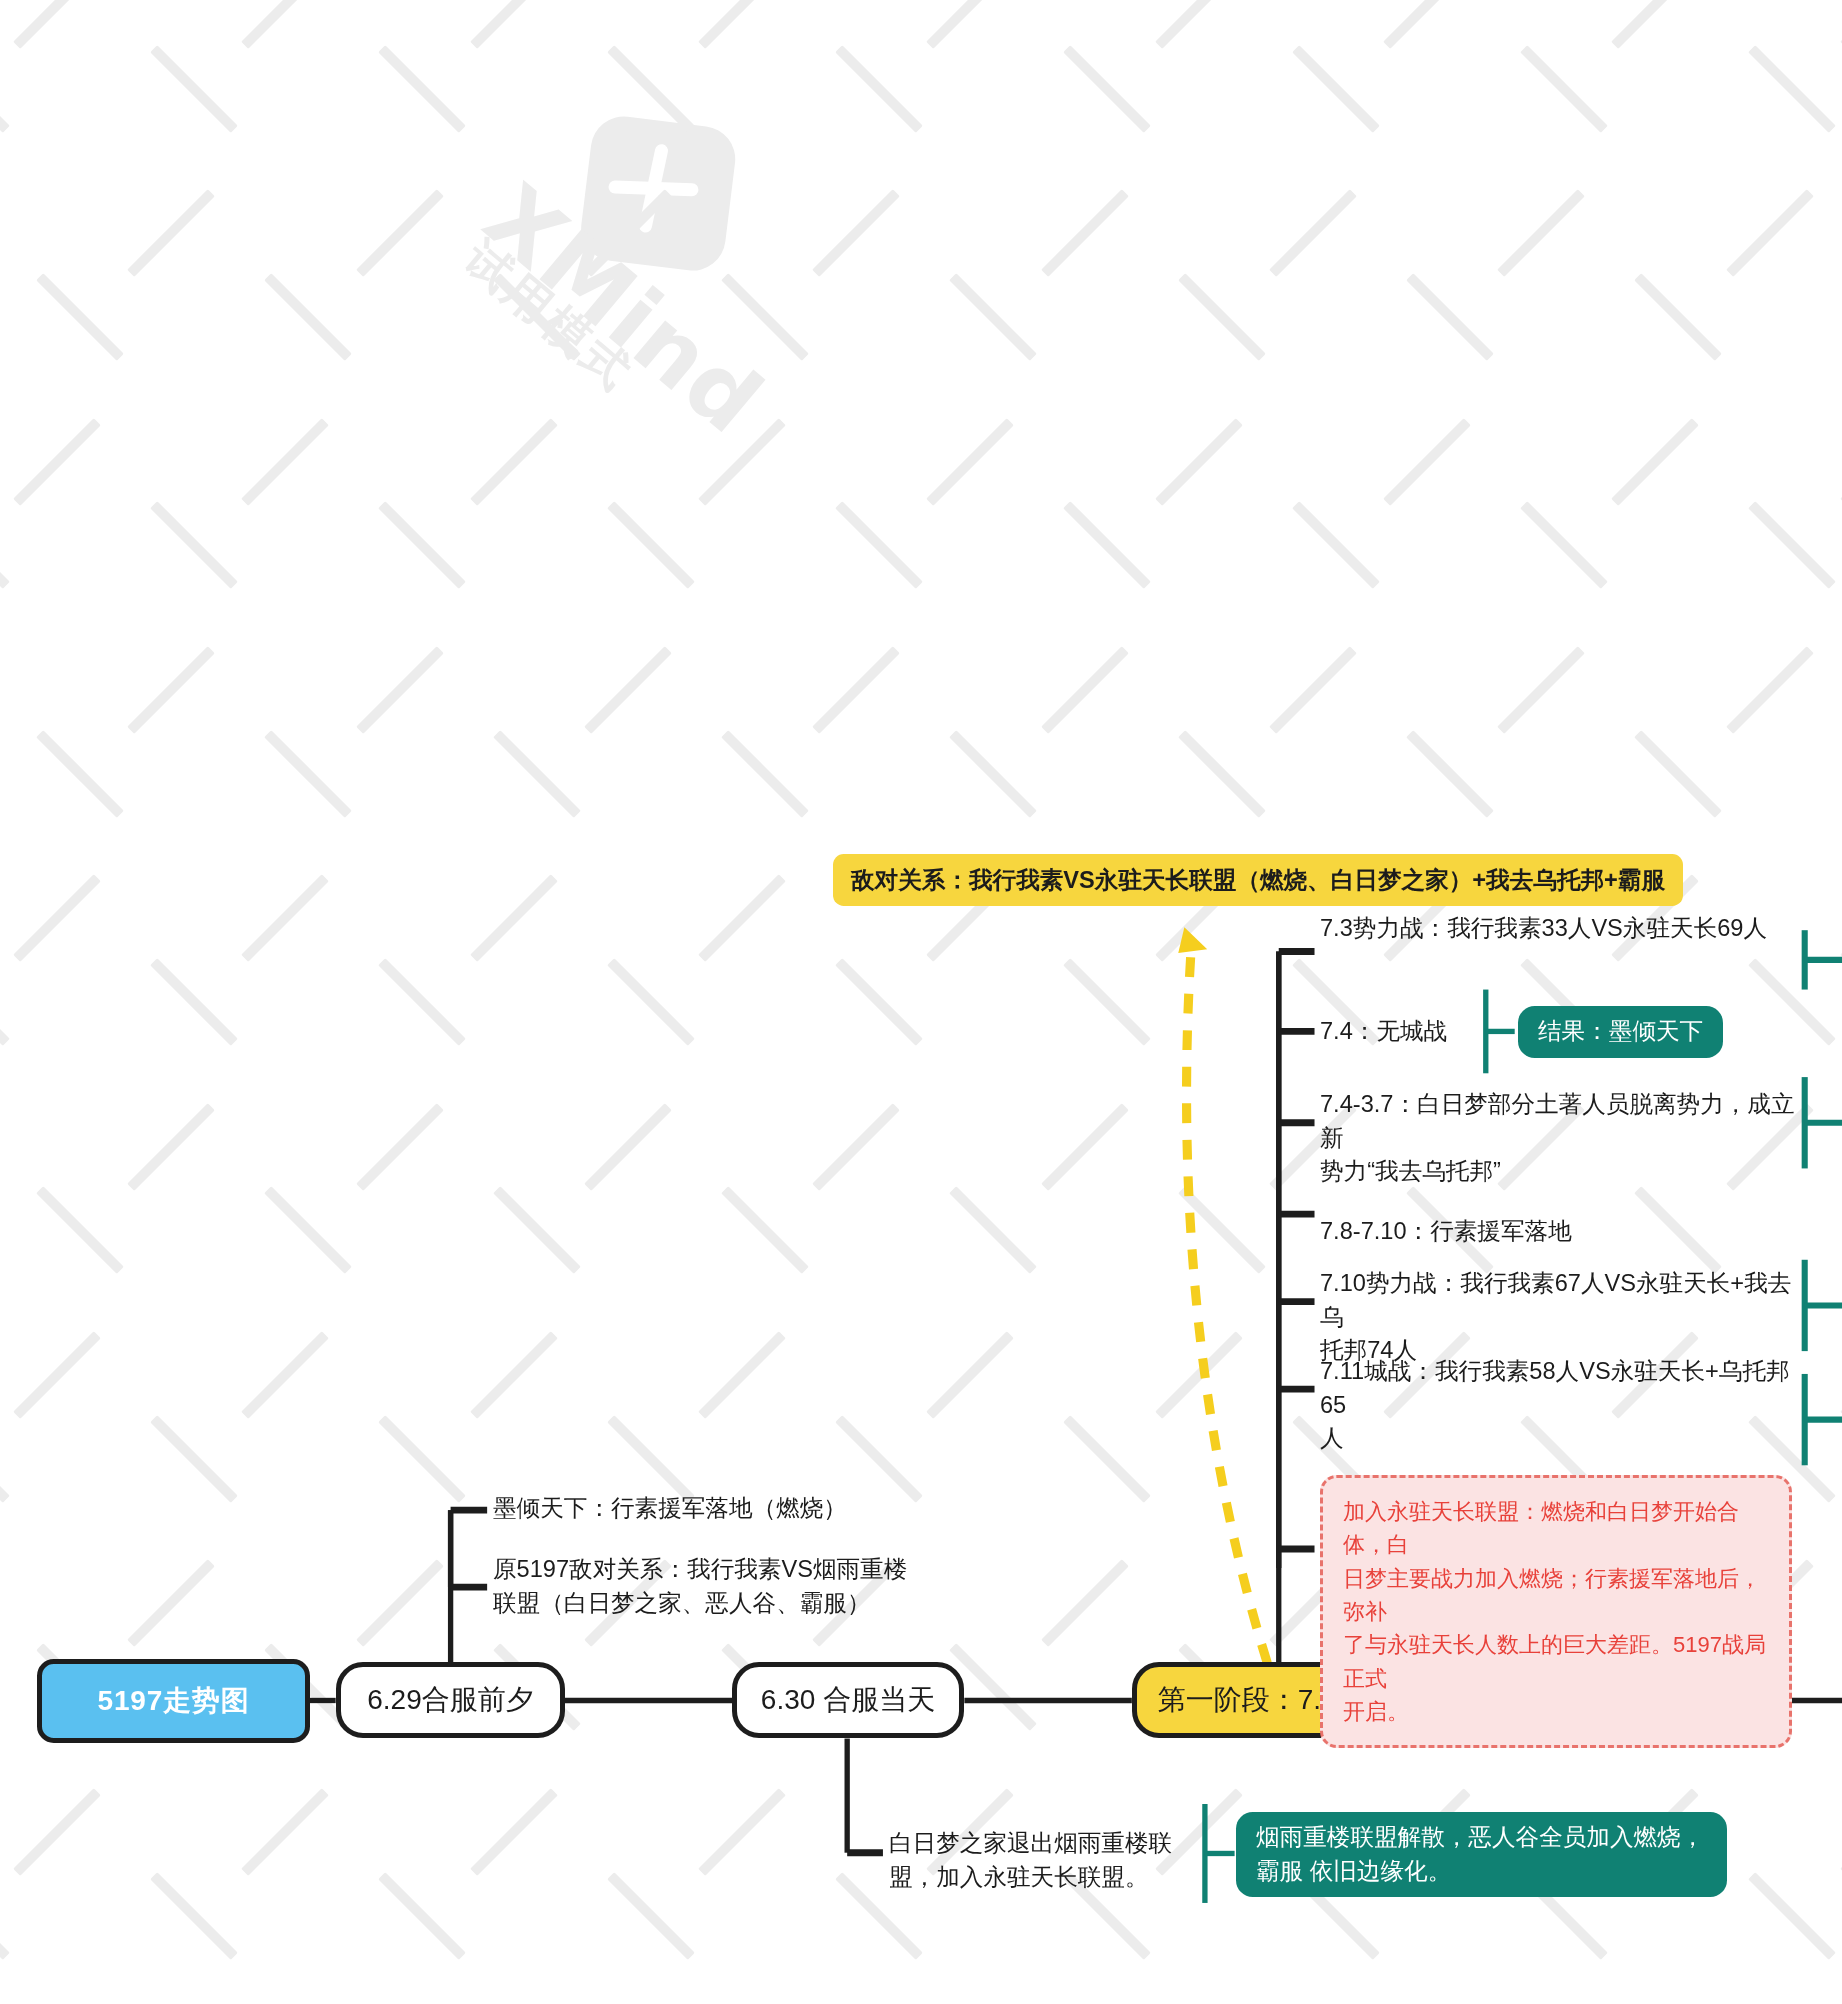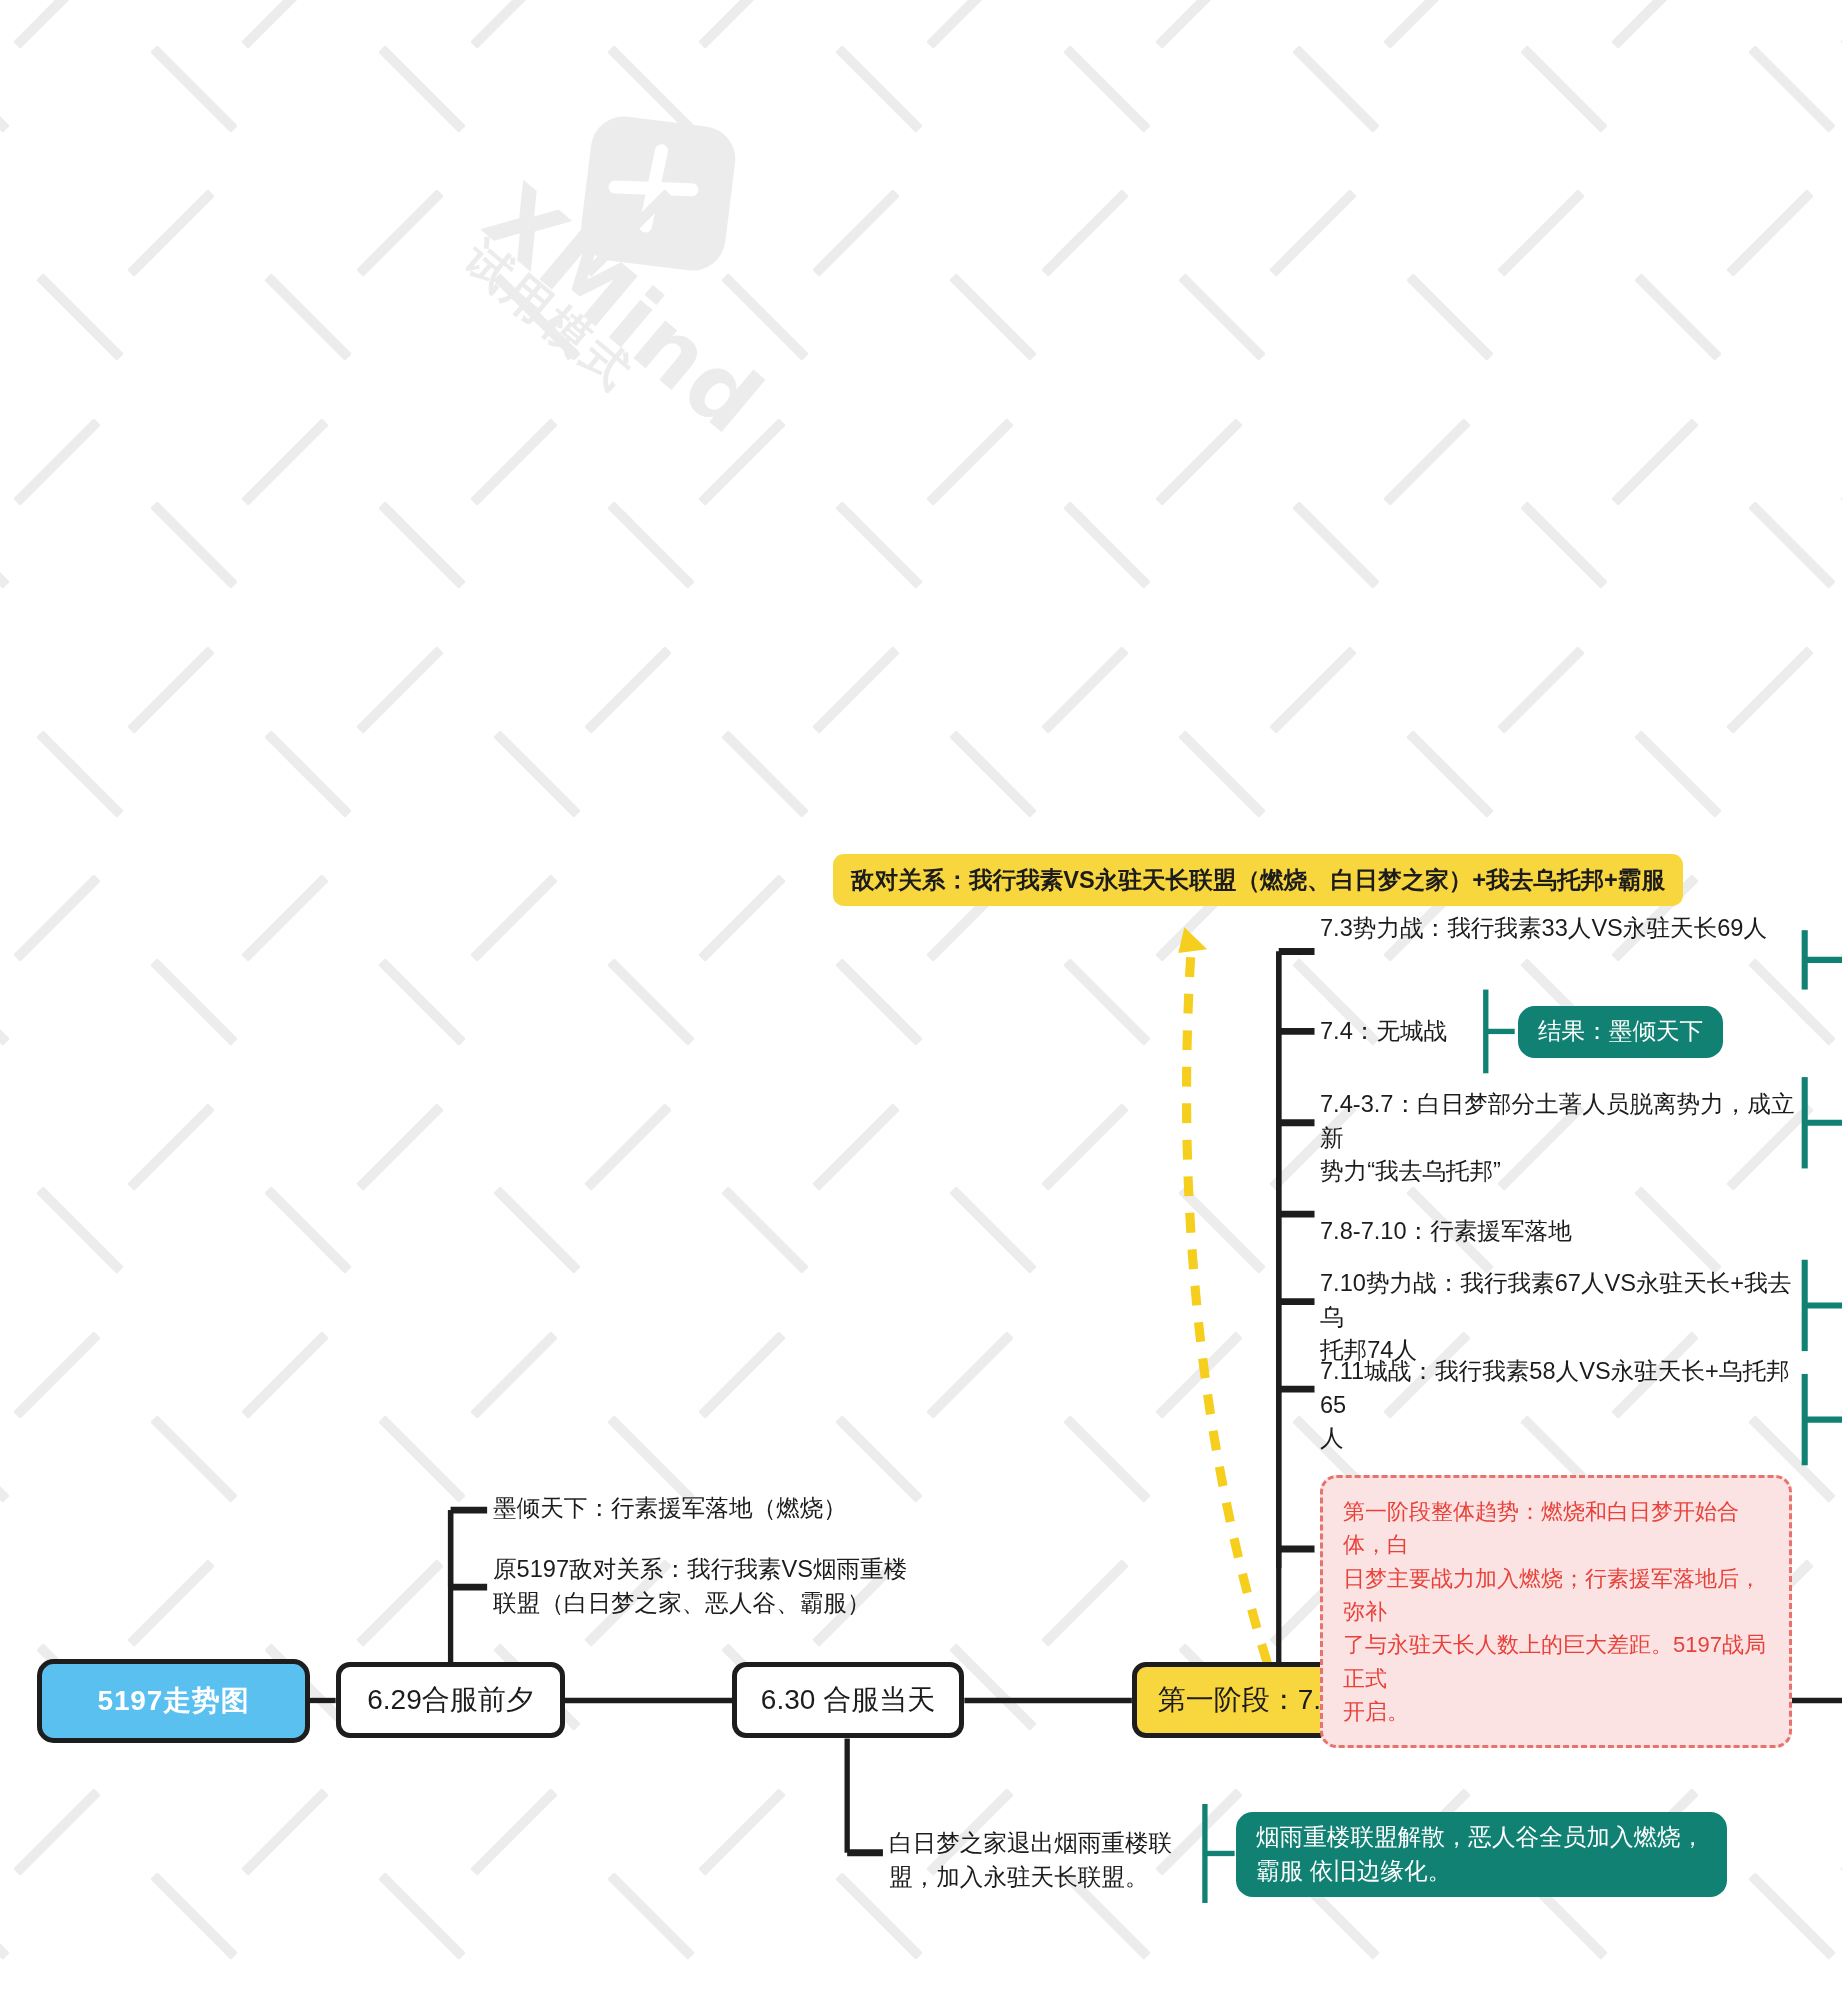--- a/index.html
+++ b/index.html
@@ -44,21 +44,21 @@
     position:absolute;z-index:3;box-sizing:border-box;
     display:flex;align-items:center;justify-content:center;
     white-space:nowrap;line-height:1.28;
   }
   .node-root{
     left:37px;top:1659px;width:273px;height:84px;
     background:#5AC0F0;border:5.3px solid #1d1d1d;border-radius:16.7px;
     color:#ffffff;font-size:28px;font-weight:700;letter-spacing:0.8px;
   }
   .node-main{
-    background:#ffffff;border:5.3px solid #1d1d1d;border-radius:14px;
+    background:#ffffff;border:5.3px solid #1d1d1d;border-radius:27px;
     color:#1c1c1c;font-size:28px;font-weight:400;
   }
   .node-m1{left:336px;top:1662px;width:229px;height:76px;}
   .node-m2{left:732px;top:1662px;width:232px;height:76px;}
   .node-m3{
     left:1132px;top:1662px;width:294px;height:76px;
     background:#F7D63E;font-weight:400;
   }
 
   
@@ -337,17 +337,17 @@
 势力“我去乌托邦”</div>
 
 <div class="topic" style="left:1320px;top:1197px;width:396px;margin-top:18px;">7.8-7.10：行素援军落地</div>
 
 <div class="topic" style="left:1320px;top:1267px;width:487px;white-space:pre-line;">7.10势力战：我行我素67人VS永驻天长+我去乌
 托邦74人</div>
 
 <div class="topic" style="left:1320px;top:1355px;width:487px;white-space:pre-line;">7.11城战：我行我素58人VS永驻天长+乌托邦65
 人</div>
 
-<div class="box-pink" style="left:1320px;top:1475px;width:472px;white-space:pre-line;">第一阶段整体趋势：燃烧和白日梦开始合体，白
+<div class="box-pink" style="left:1320px;top:1475px;width:472px;white-space:pre-line;">加入永驻天长联盟：燃烧和白日梦开始合体，白
 日梦主要战力加入燃烧；行素援军落地后，弥补
 了与永驻天长人数上的巨大差距。5197战局正式
 开启。</div>
 
 
 </body></html>

